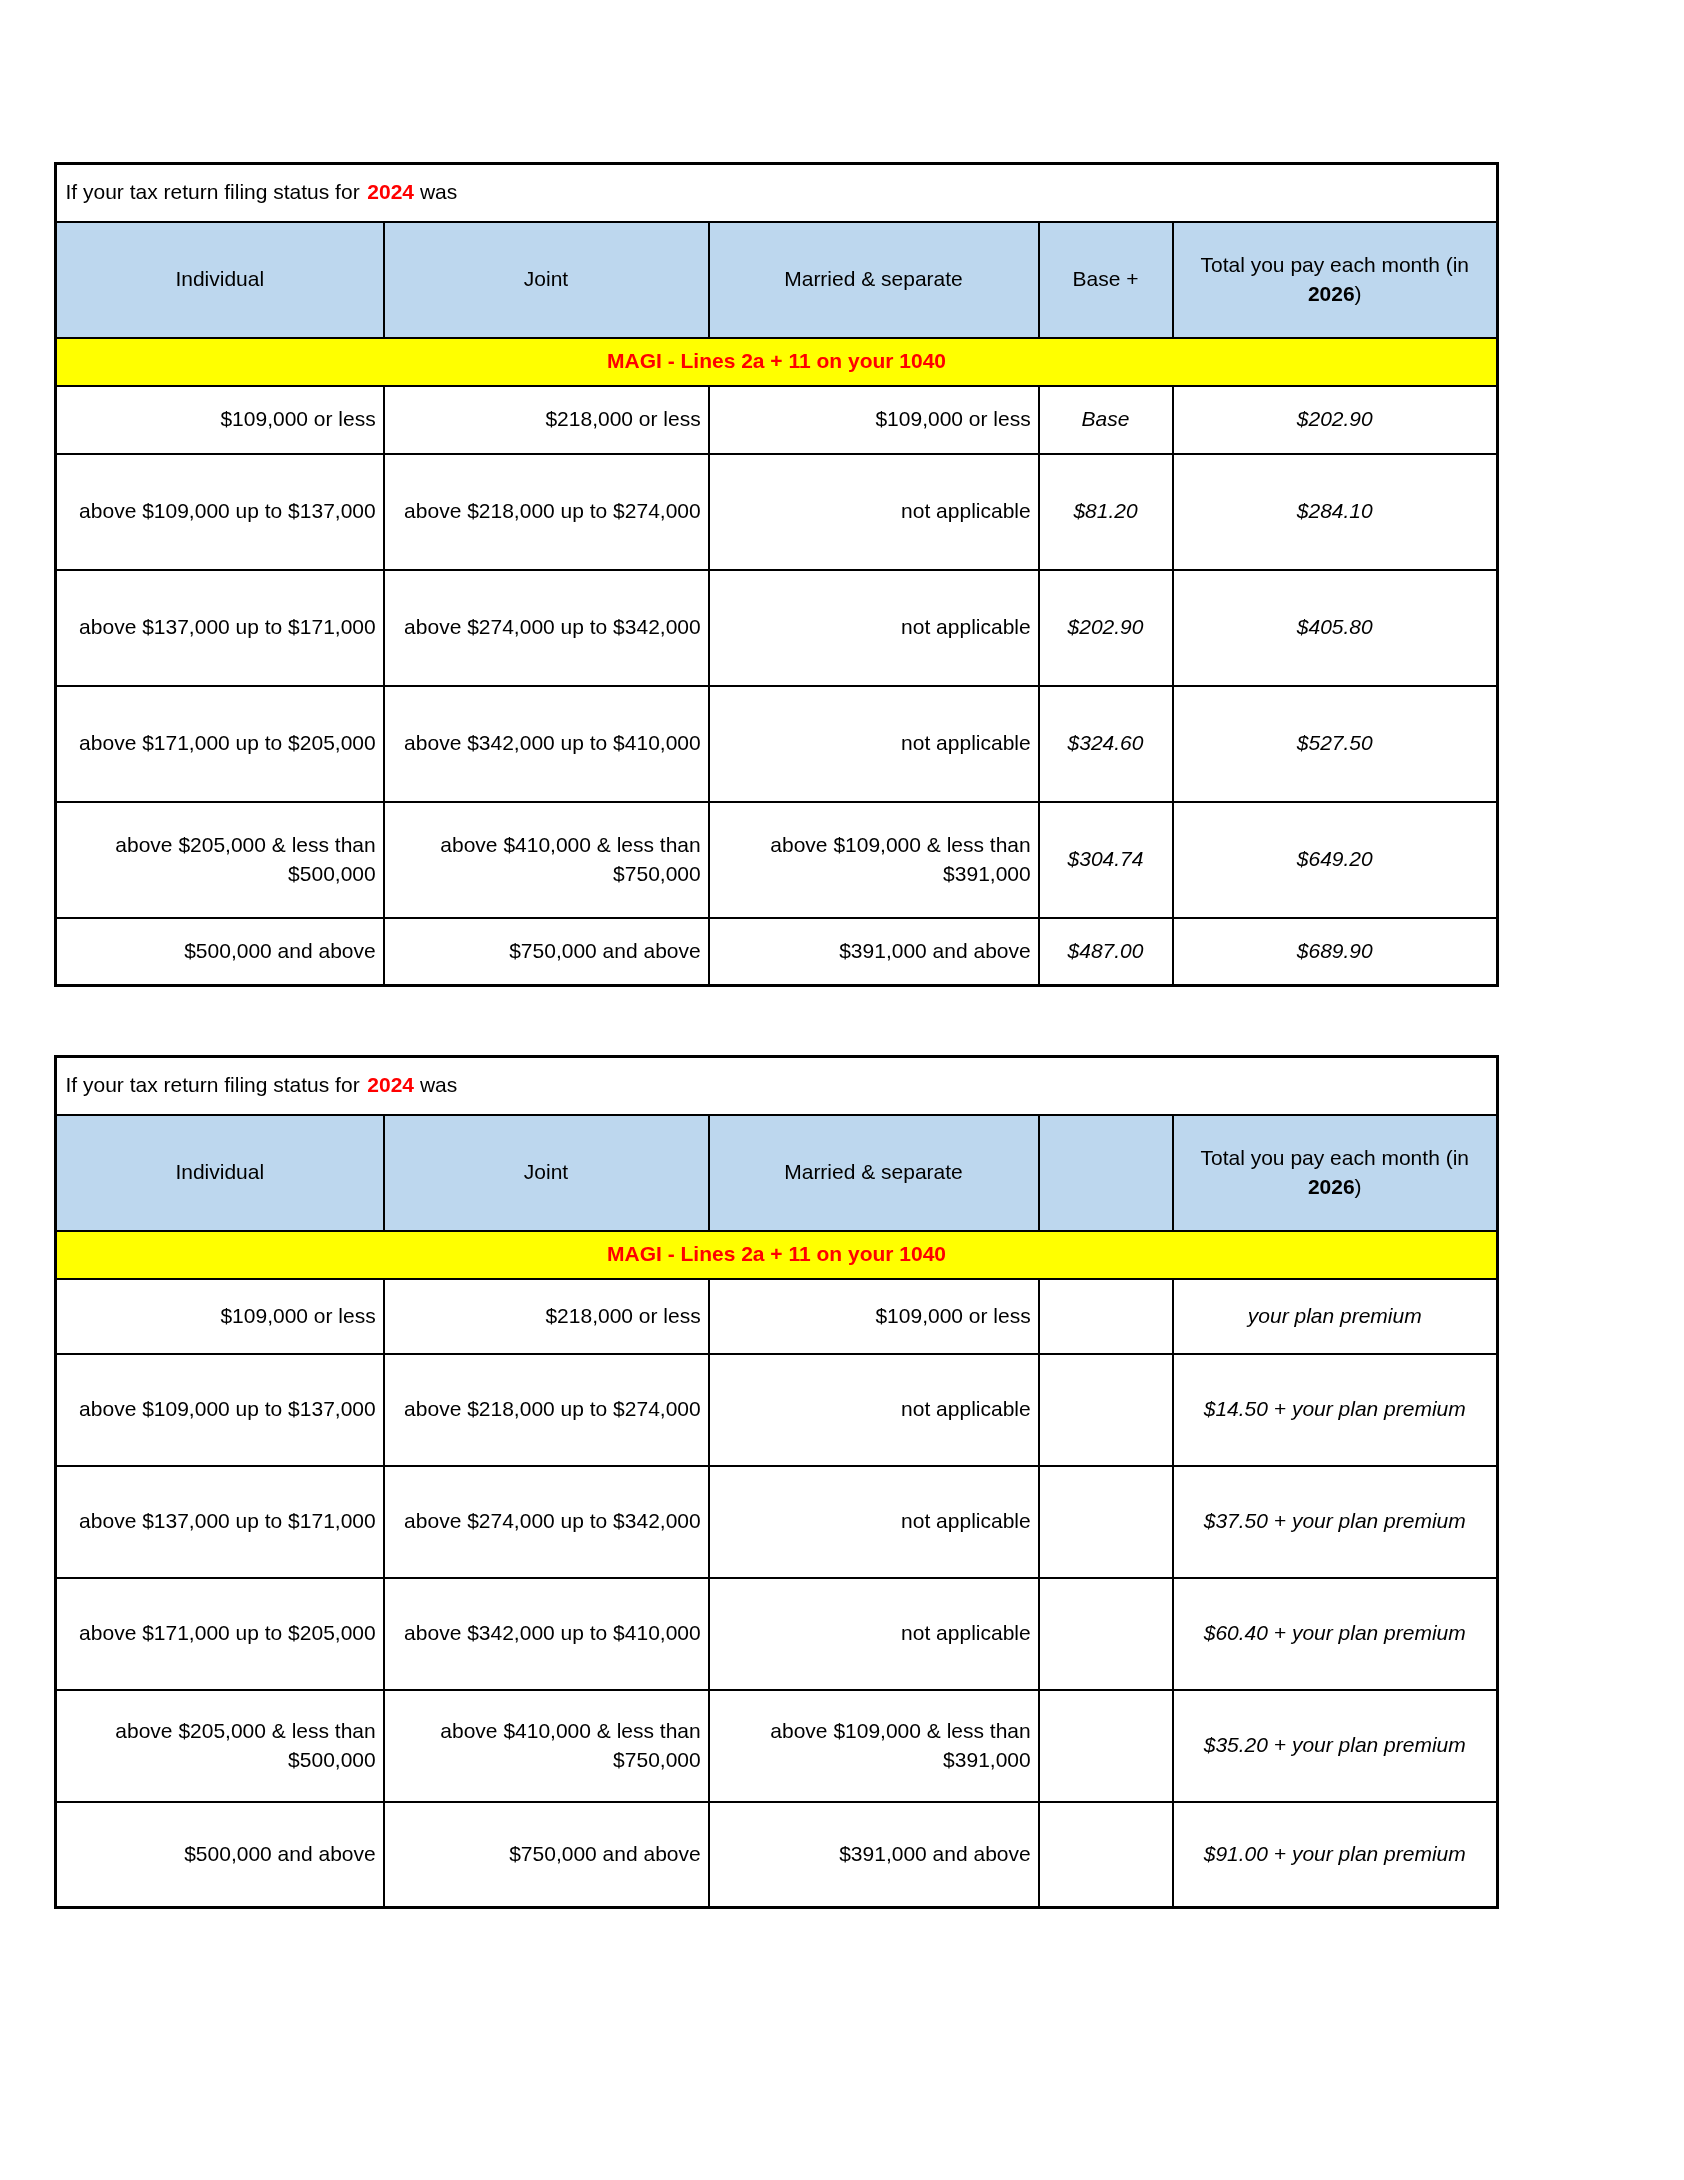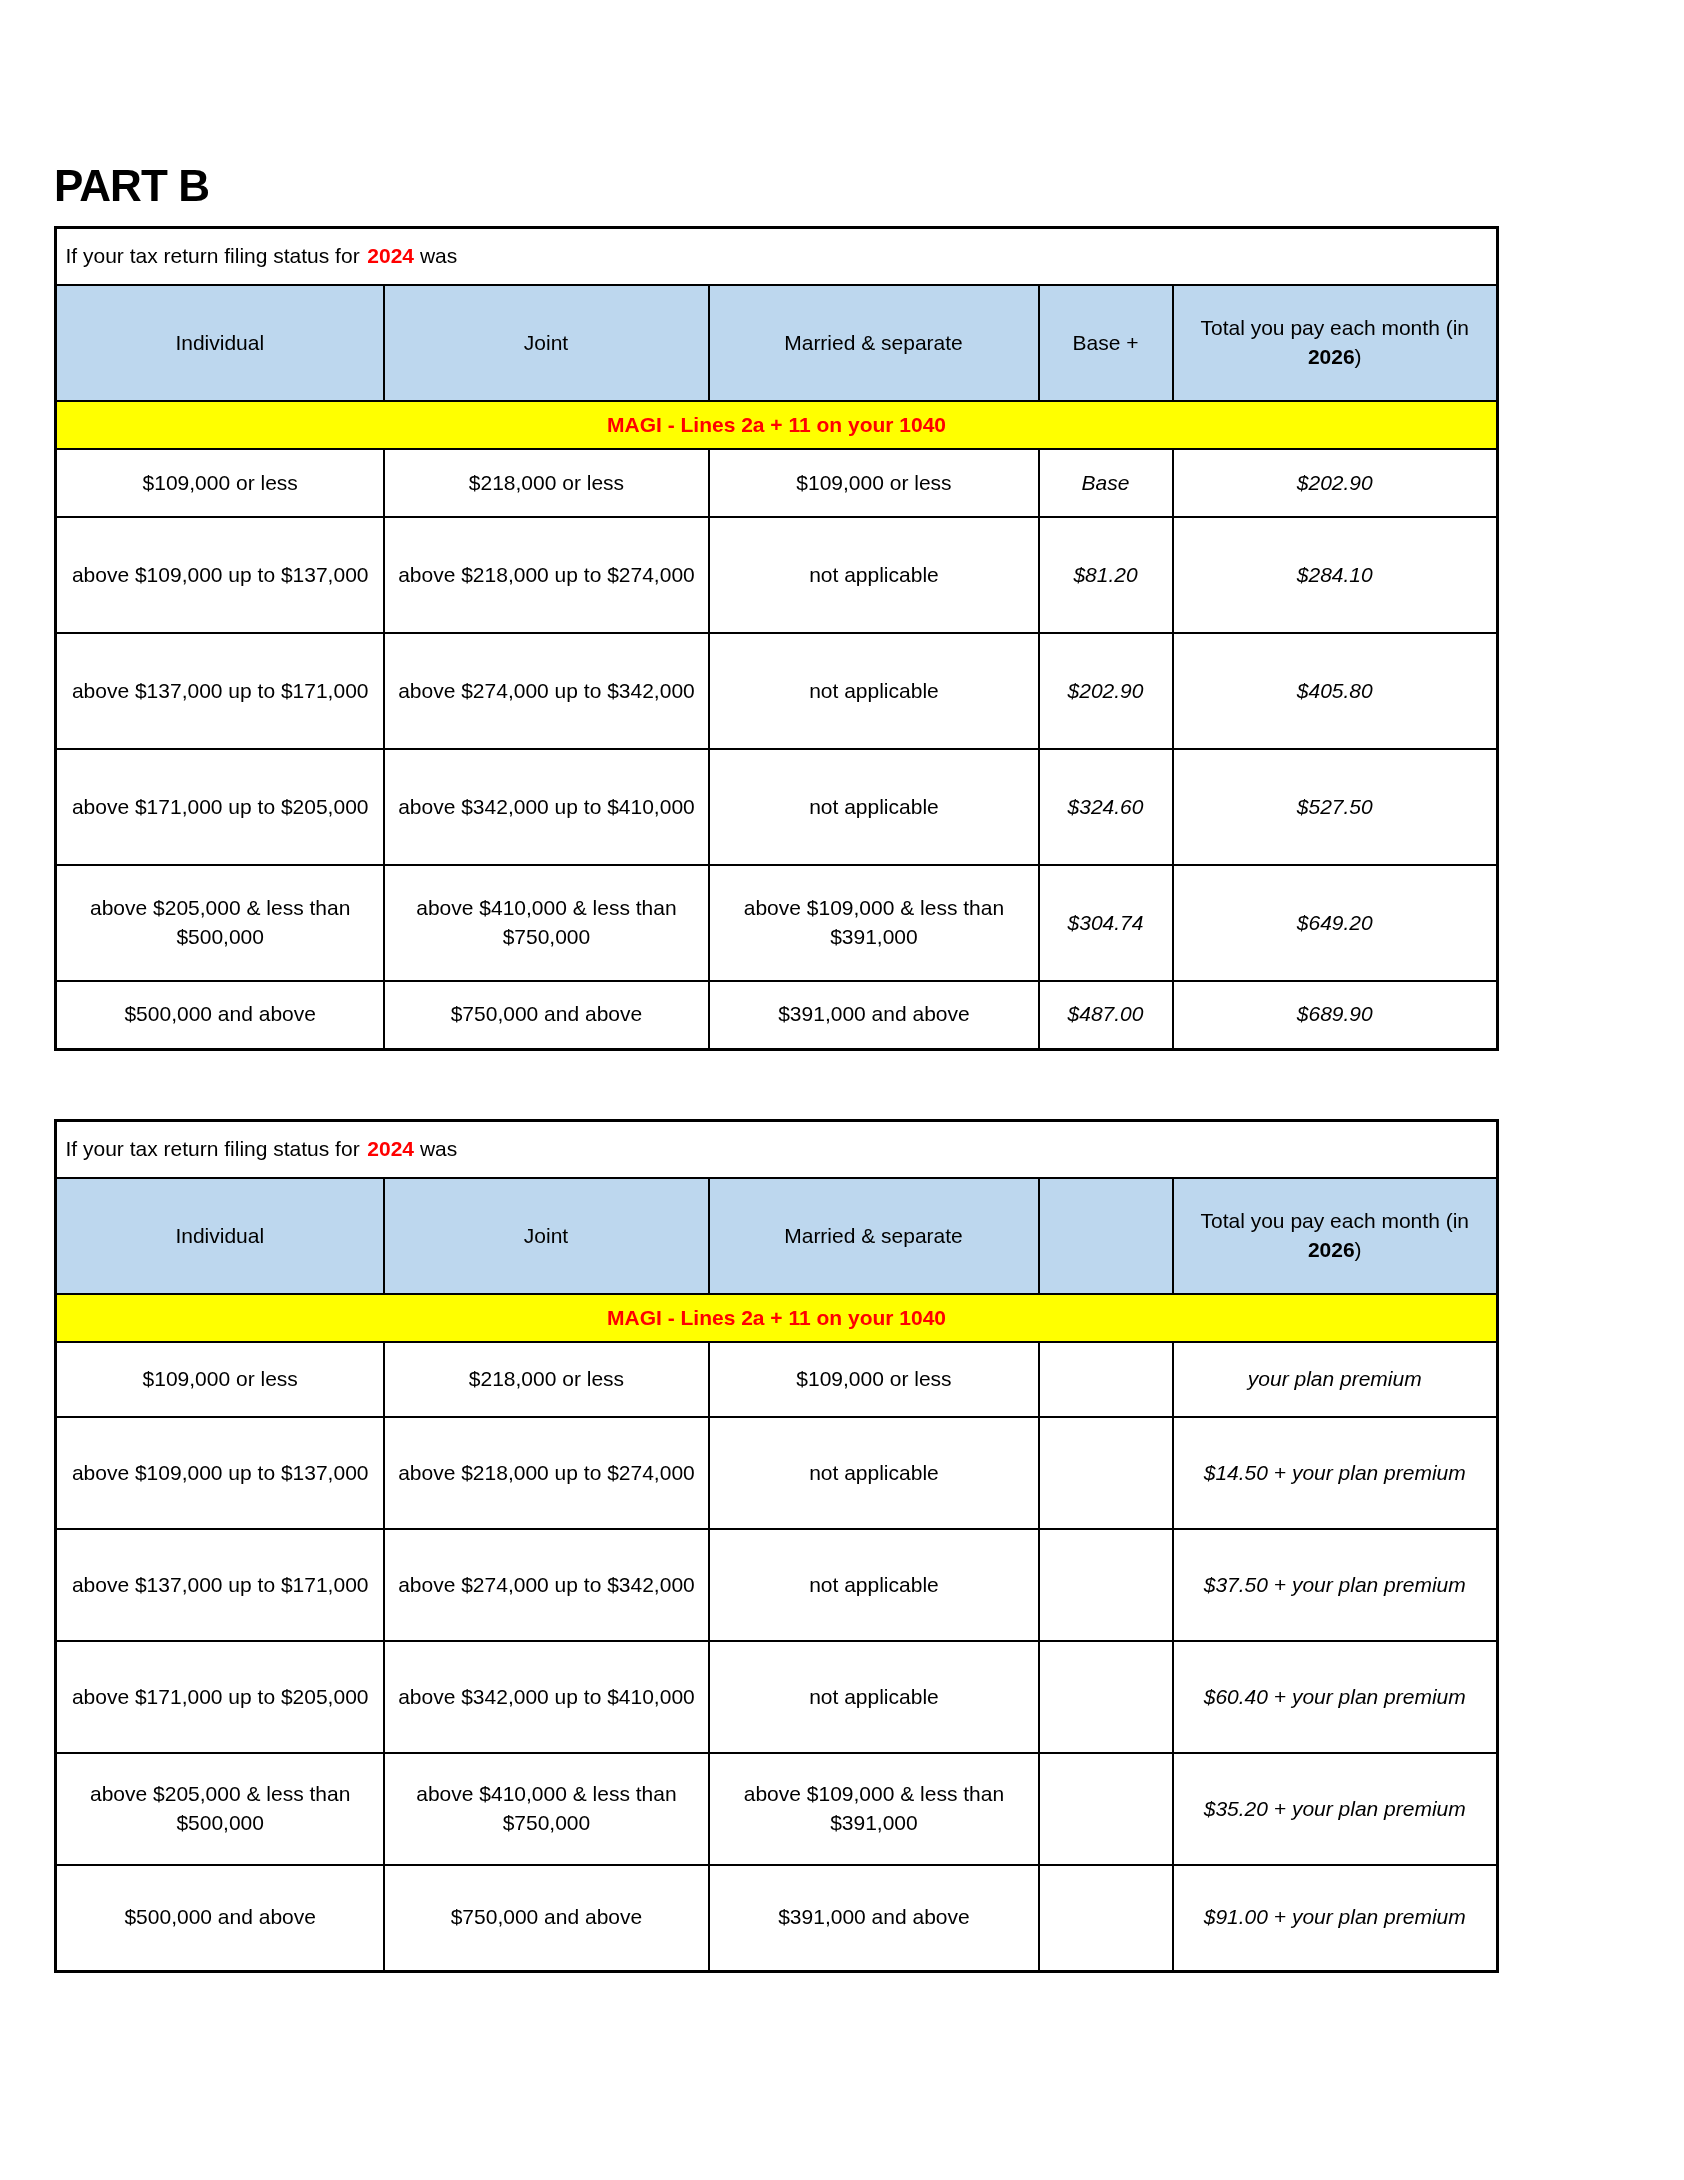--- a/index.html
+++ b/index.html
@@ -57,35 +57,34 @@
   }
   .bold-year { font-weight: bold; }
   tr.magi-row td {
     height: 48px;
     background: #ffff00;
     color: #ff0000;
     font-weight: bold;
     text-align: center;
     padding: 0 6.8px;
   }
-  td.cell-left { text-align: center; padding: 5.1px 6.8px 5.1px 7.7px; }
+  td.cell-left { text-align: right; padding: 5.1px 6.8px 5.1px 7.7px; }
   td.cell-center { text-align: center; padding: 5.1px 3.4px; font-style: italic; }
   tr.r-single td { height: 68px; }
   tr.r-double td { height: 116px; }
   tr.d-single td { height: 75px; }
   tr.d-double td { height: 112px; }
   tr.d-last td { height: 106px; }
 </style>
 </head>
 <body>
 
 <div class="page">
 
   <section>
-    <h2 class="part-title">PART B</h2>
 
     <table class="premium-table">
       <colgroup>
         <col class="c-ind">
           <col class="c-joint">
           <col class="c-married">
           <col class="c-base">
           <col class="c-total">
       </colgroup>
       <tbody>

